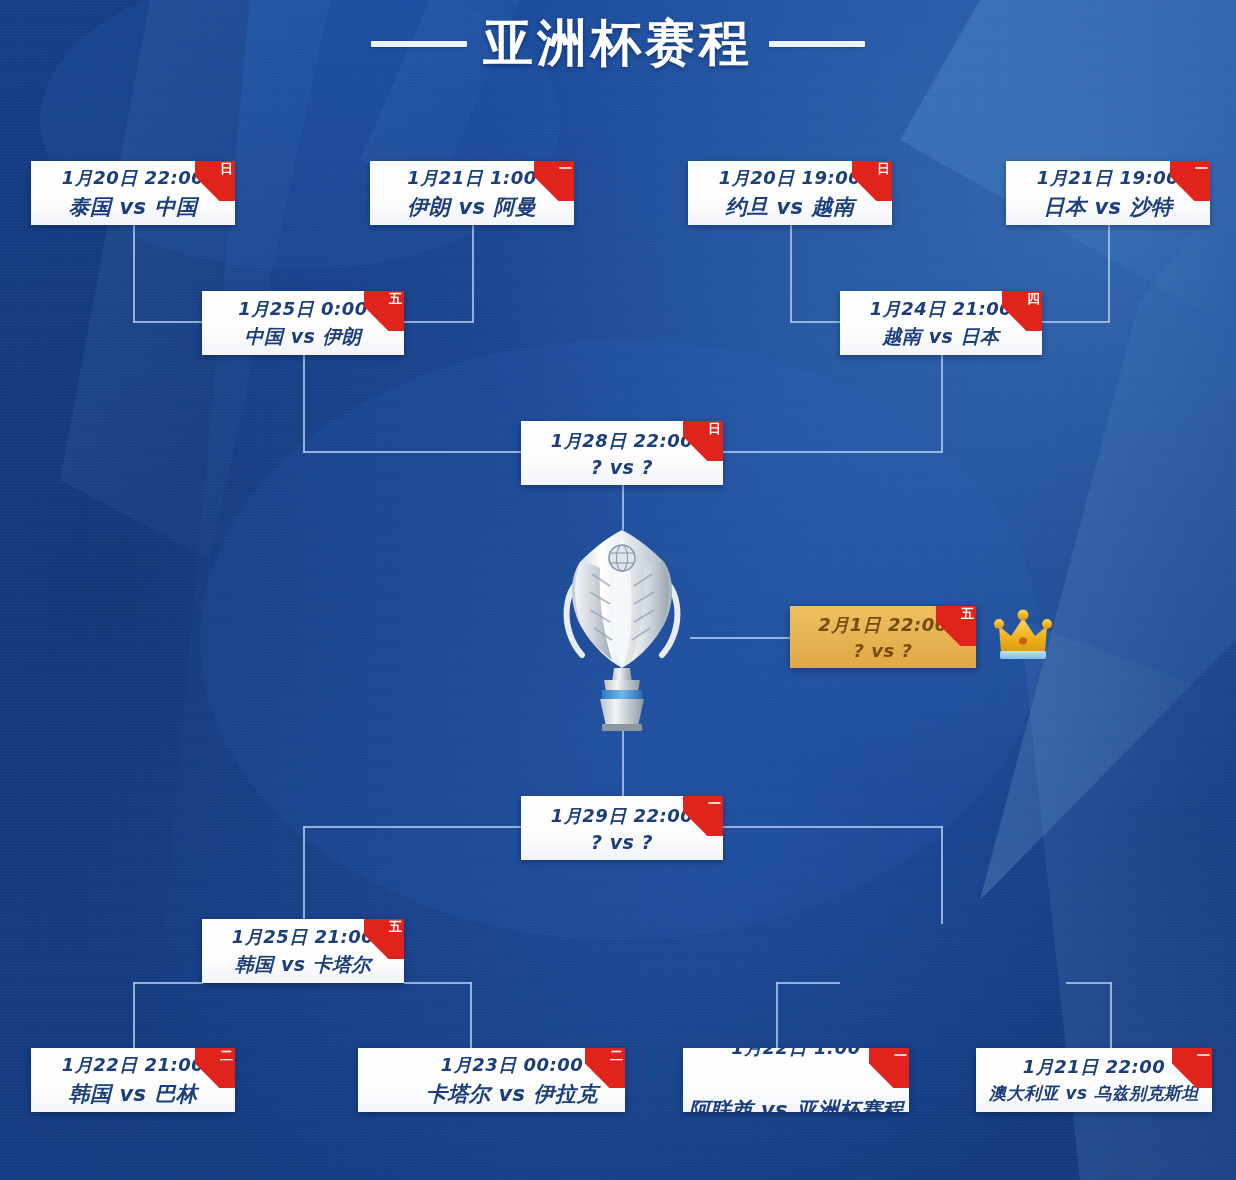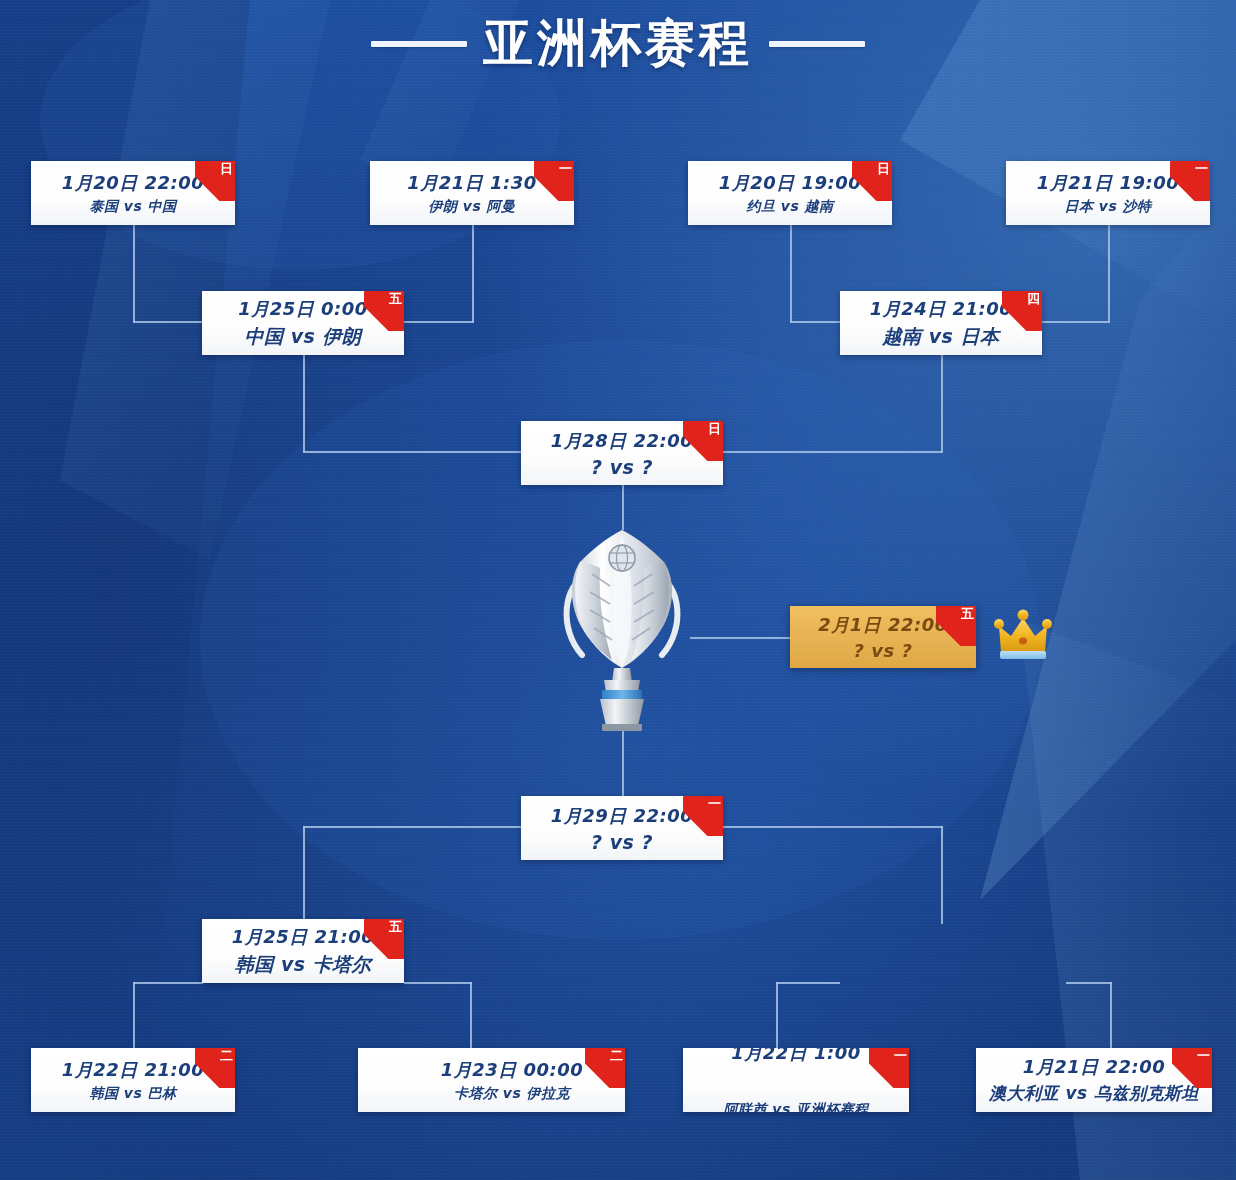--- a/index.html
+++ b/index.html
@@ -81,21 +81,21 @@
   
   .card.gold{
     background:linear-gradient(180deg,#f0c060 0%,#e8b455 45%,#dfa845 100%);
     box-shadow:0 2px 8px rgba(0,10,40,.4);
   }
   .card.gold .dt,.card.gold .mt{color:#7a4b10;}
 
   
   .r1{width:204px;height:64px;}
   .r1 .dt{font-size:18px;}
-  .r1 .mt{font-size:14px;margin-top:3px;}
+  .r1 .mt{font-size:21px;margin-top:3px;}
   .r2{width:202px;height:64px;}
   .r2 .dt{font-size:18px;}
   .r2 .mt{font-size:19px;margin-top:3px;}
   .r3{width:202px;height:64px;}
   .r3 .dt{font-size:18px;}
   .r3 .mt{font-size:19px;margin-top:3px;}
   .rf{width:196px;height:62px;}
   .rf .dt{font-size:18px;}
   .rf .mt{font-size:18px;margin-top:3px;}
 
@@ -189,21 +189,21 @@
   <div class="card r1" style="left:31px;top:161px;">
     <div class="dt">1月20日  22:00</div>
     <div class="mt">泰国 vs 中国</div>
     <div class="badge">
       <div class="tri"></div>
       <div class="ch">日</div>
     </div>
   </div>
 
   <div class="card r1" style="left:370px;top:161px;">
-    <div class="dt">1月21日  1:30</div>
+    <div class="dt">1月21日  1:00</div>
     <div class="mt">伊朗 vs 阿曼</div>
     <div class="badge">
       <div class="tri"></div>
       <div class="ch">一</div>
     </div>
   </div>
 
   <div class="card r1" style="left:688px;top:161px;">
     <div class="dt">1月20日  19:00</div>
     <div class="mt">约旦 vs 越南</div>

